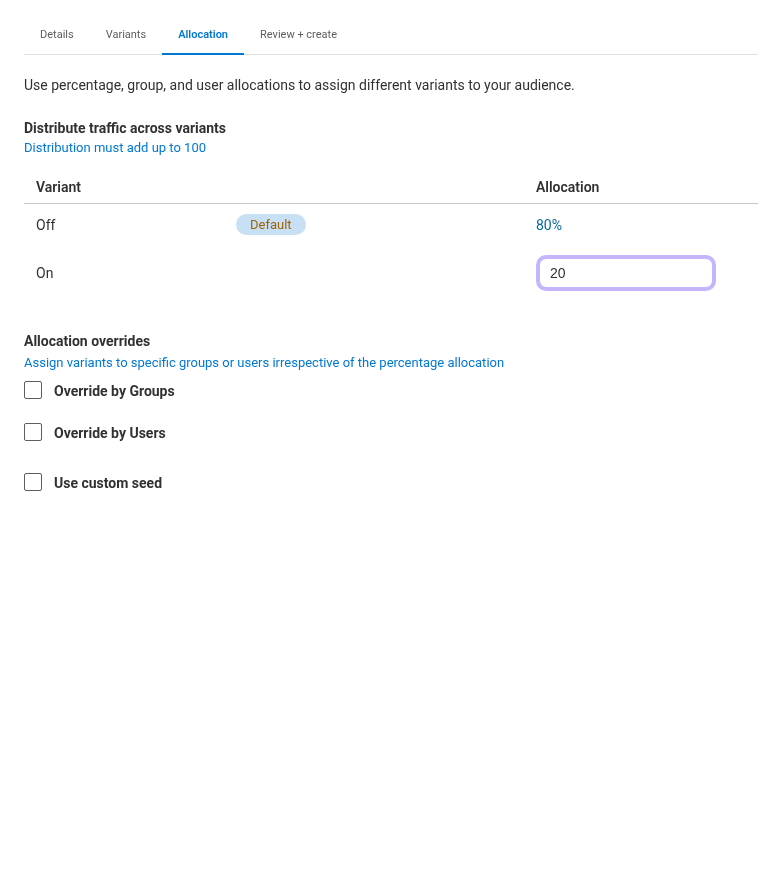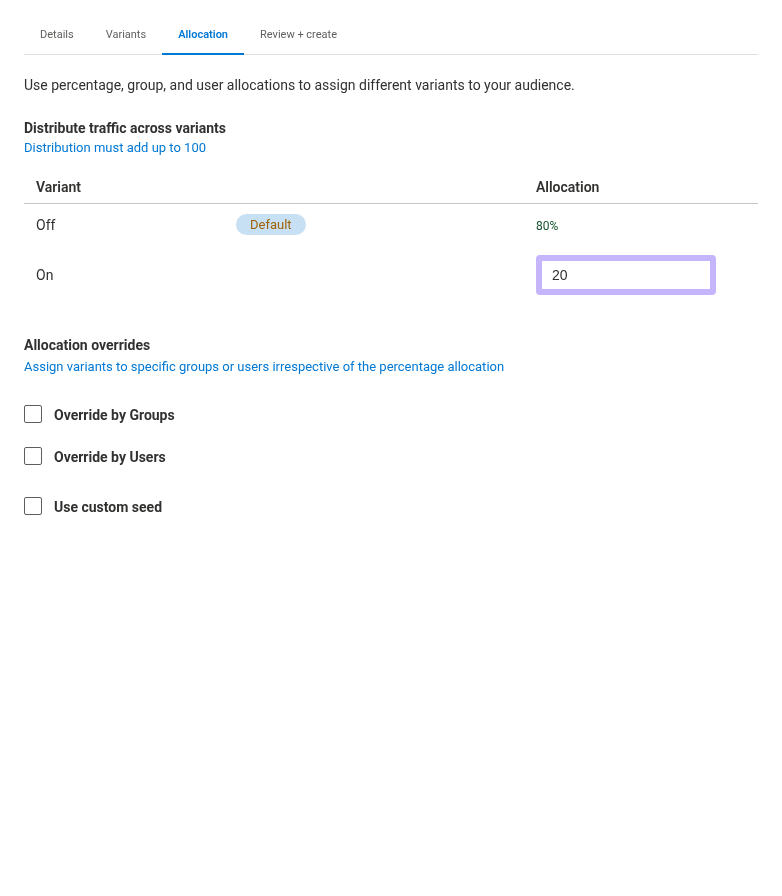--- a/index.html
+++ b/index.html
@@ -113,43 +113,42 @@
     .default-badge {
       background: #c7e0f4;
       color: #a16207;
       border-radius: 12px;
       padding: 3px 14px;
       font-size: 13px;
       display: inline-block;
     }
 
     .allocation-value {
-      font-size: 12px;
-      color: #14532d;
+      font-size: 14px;
+      color: #0369a1;
     }
 
     .allocation-input {
-      border: 6px solid #c4b5fd;
-      border-radius: 4px;
+      border: 4px solid #c4b5fd;
+      border-radius: 10px;
       padding: 6px 10px;
       font-size: 14px;
       width: 180px;
       outline: none;
       color: #323130;
     }
 
     
     .overrides-section {
       margin-bottom: 32px;
     }
 
     .overrides-description {
       font-size: 13px;
       color: #0078d4;
-      margin-bottom: 20px;
       line-height: 1.5;
     }
 
     
     .checkbox-item {
       display: flex;
       align-items: flex-end;
       gap: 12px;
       margin-bottom: 24px;
       cursor: pointer;

